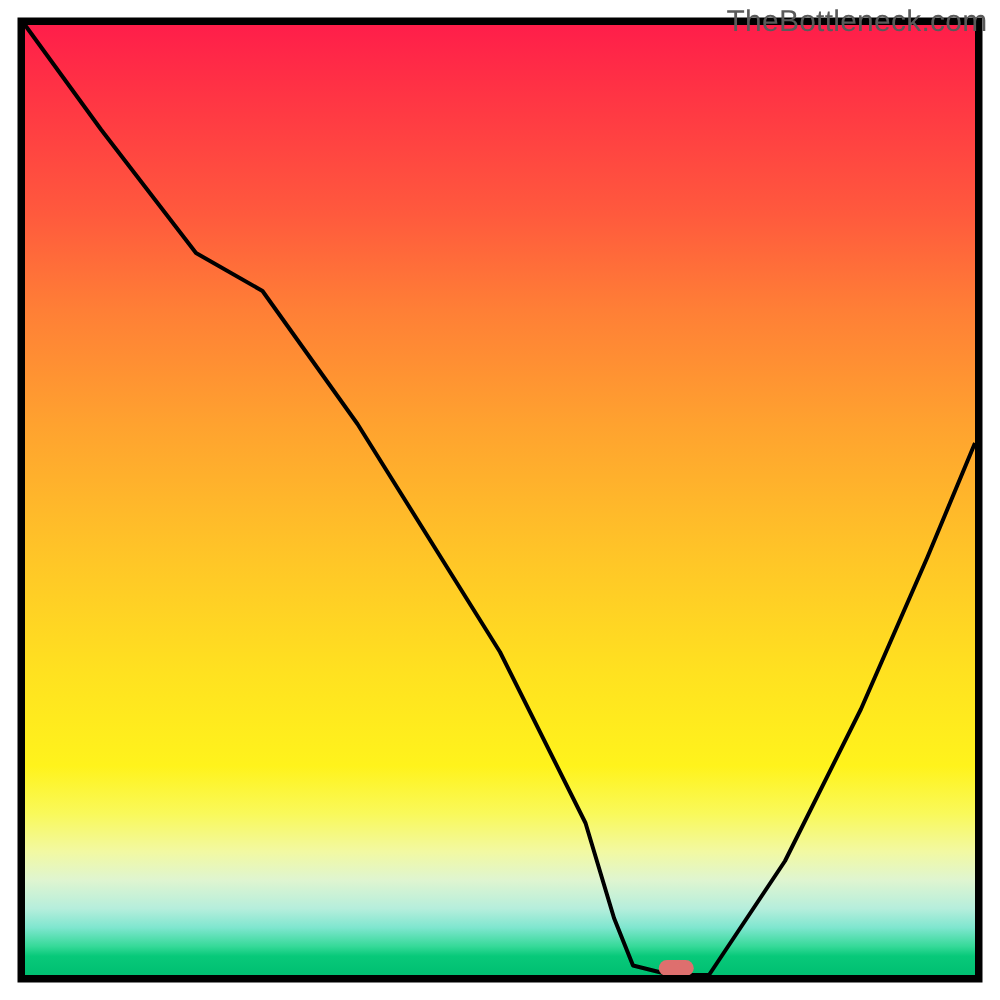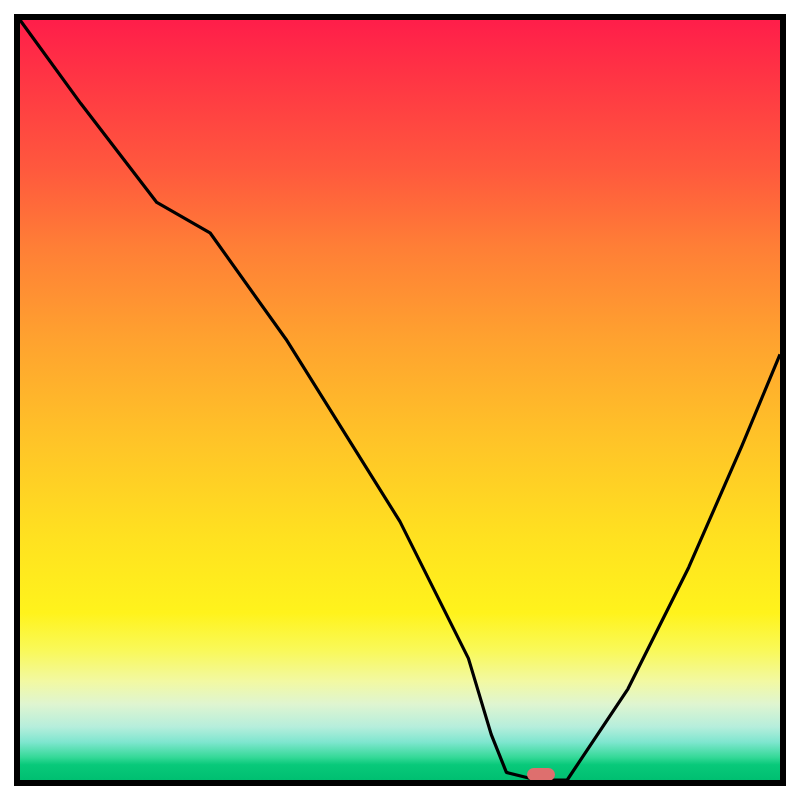--- a/index.html
+++ b/index.html
@@ -78,20 +78,21 @@
     z-index: 25;
     background: #de6f6e;
     border-radius: 999px;
   }
 </style>
 </head>
 <body>
 
 <div class="figure">
 
+  <div class="watermark">TheBottleneck.com</div>
 
   <div class="plot-area">
     <div class="gradient"></div>
 
     <svg class="curve" width="772" height="772" viewBox="0 0 772 772">
       <path id="curve-path" fill="none" stroke-width="3.2" stroke-linejoin="round" stroke="#000000" d="M6.0 6.0 L66.8 89.6 L142.8 188.4 L196.0 218.8 L272.0 325.2 L386.0 507.6 L454.4 644.4 L477.2 720.4 L492.4 758.4 L522.8 766.0 L553.2 766.0 L614.0 674.8 L674.8 553.2 L728.0 431.6 L766.0 340.4"></path>
     </svg>
 
     <div class="marker" id="opt-marker" style="width: 28px; height: 13px; left: 512.6px; top: 754px; background: rgb(222, 111, 110);"></div>
 

